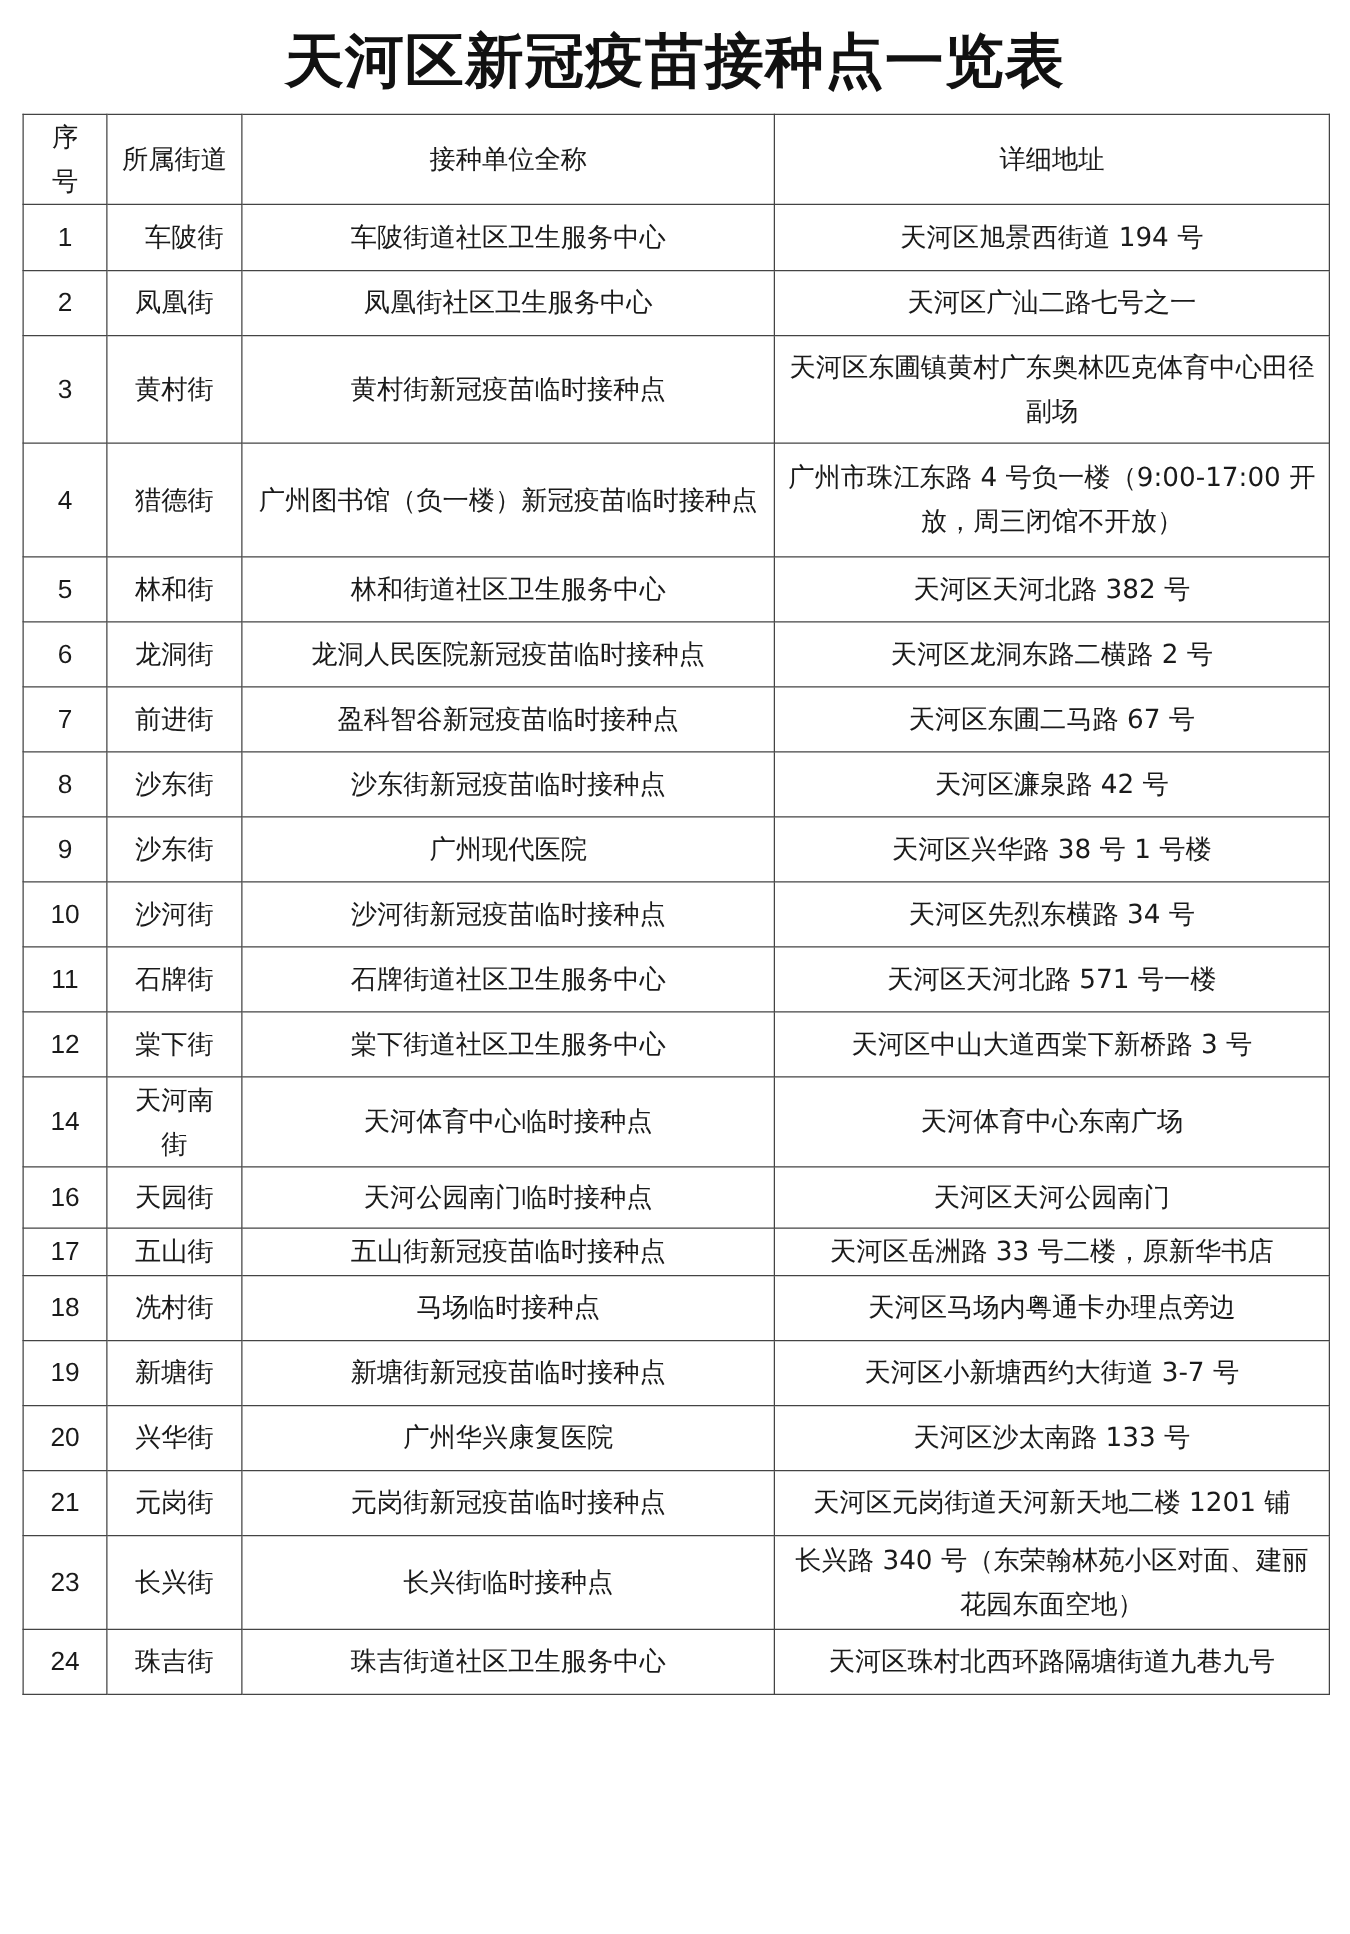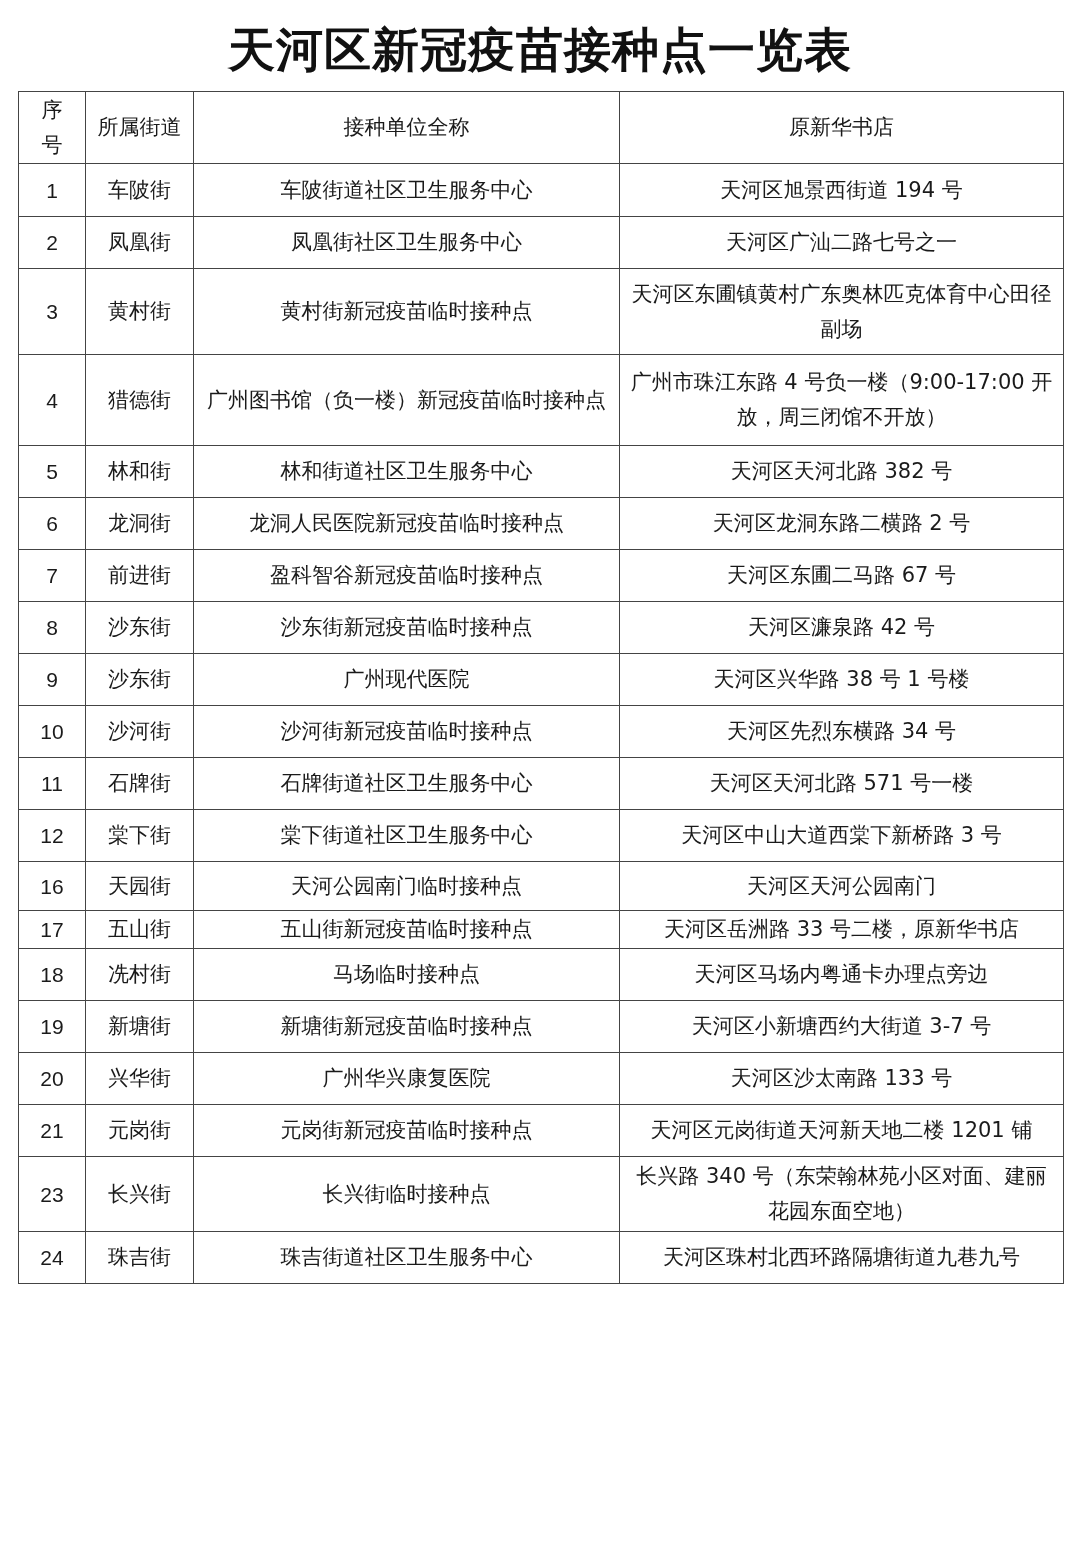--- a/index.html
+++ b/index.html
@@ -24,27 +24,27 @@
       <col class="c1">
       <col class="c2">
       <col class="c3">
       <col class="c4">
     </colgroup>
   <thead>
     <tr style="height:72px">
       <th style="padding:0 14px;">序号</th>
       <th style="padding:0 10px;">所属街道</th>
       <th>接种单位全称</th>
-      <th>原新华书店</th>
+      <th>详细地址</th>
     </tr>
   </thead>
   <tbody id="tbody">
       <tr style="height: 53px;">
         <td class="num">1</td>
-        <td style="padding: 0px 14px;">车陂街</td>
+        <td style="padding: 0px 14px; text-align: right;">车陂街</td>
         <td>车陂街道社区卫生服务中心</td>
         <td>天河区旭景西街道 194 号</td>
       </tr>
       <tr style="height: 52px;">
         <td class="num">2</td>
         <td style="padding: 0px 14px;">凤凰街</td>
         <td>凤凰街社区卫生服务中心</td>
         <td>天河区广汕二路七号之一</td>
       </tr>
       <tr style="height: 86px;">
@@ -100,20 +100,26 @@
         <td style="padding: 0px 14px;">石牌街</td>
         <td>石牌街道社区卫生服务中心</td>
         <td>天河区天河北路 571 号一楼</td>
       </tr>
       <tr style="height: 52px;">
         <td class="num">12</td>
         <td style="padding: 0px 14px;">棠下街</td>
         <td>棠下街道社区卫生服务中心</td>
         <td>天河区中山大道西棠下新桥路 3 号</td>
       </tr>
+      <tr style="height: 72px;">
+        <td class="num">14</td>
+        <td style="padding: 0px 14px;">天河南街</td>
+        <td>天河体育中心临时接种点</td>
+        <td>天河体育中心东南广场</td>
+      </tr>
       <tr style="height: 49px;">
         <td class="num">16</td>
         <td style="padding: 0px 14px;">天园街</td>
         <td>天河公园南门临时接种点</td>
         <td>天河区天河公园南门</td>
       </tr>
       <tr style="height: 38px;">
         <td class="num">17</td>
         <td style="padding: 0px 14px;">五山街</td>
         <td>五山街新冠疫苗临时接种点</td>

